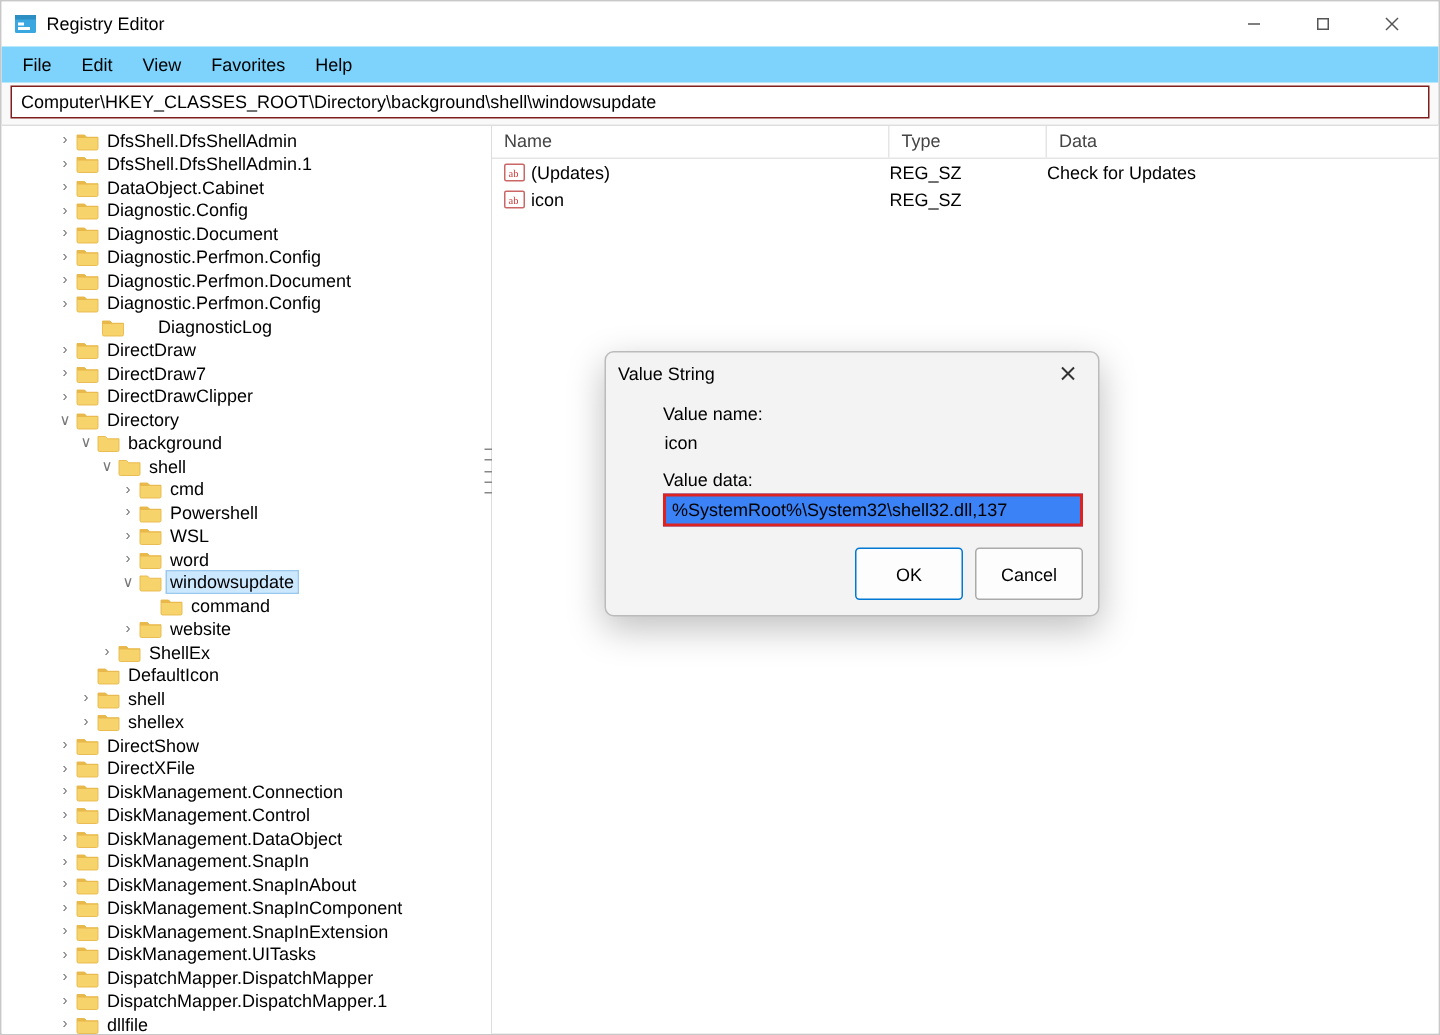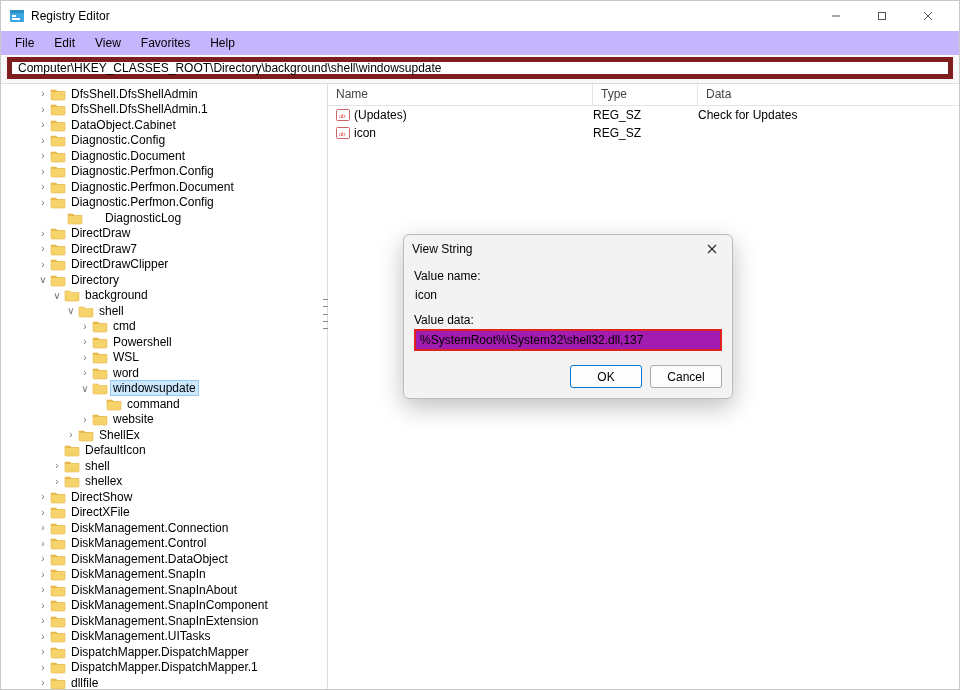--- a/index.html
+++ b/index.html
@@ -3,23 +3,23 @@
 <meta charset="utf-8">
 <style>
   * { box-sizing: border-box; }
   html, body { margin: 0; padding: 0; font-family: "Segoe UI", Tahoma, sans-serif; font-size: 12px; color: #000; background: #fff; }
   .window { width: 960px; height: 690px; border: 1px solid #c8c8c8; display: flex; flex-direction: column; background: #f9f9f9; position: relative; overflow: hidden;}
   .titlebar { height: 30px; display: flex; align-items: center; padding: 0 8px; background: #fff;}
   .titlebar .app-icon { width: 16px; height: 16px; margin-right: 6px; }
   .titlebar .title { flex: 1; font-size: 12px; color: #000;}
   .win-controls { display: flex; }
   .win-btn { width: 46px; height: 30px; display: flex; align-items: center; justify-content: center; color: #555; }
-  .menubar { height: 24px; display: flex; align-items: center; padding: 0 6px; gap: 4px; background: #c4b5fd;}
+  .menubar { height: 24px; display: flex; align-items: center; padding: 0 6px; gap: 4px; background: #7dd3fc;}
   .menu-item { padding: 2px 8px; font-size: 12px; cursor: default;}
-  .addressbar { height: 22px; border: 5px solid #7f1d1d; margin: 2px 6px 4px 6px; background: #fff; display: flex; align-items: center; padding: 0 6px; font-size: 12px; color: #000;}
+  .addressbar { height: 22px; border: 1px solid #7f1d1d; margin: 2px 6px 4px 6px; background: #fff; display: flex; align-items: center; padding: 0 6px; font-size: 12px; color: #000;}
   .content { flex: 1; display: flex; min-height: 0; border-top: 1px solid #ddd; background:#fff;}
   .tree-pane { width: 327px; border-right: 1px solid #ddd; overflow-y: scroll; overflow-x: auto; background:#fff; padding: 2px 0 2px 0;}
   .list-pane { flex: 1; background:#fff; display:flex; flex-direction:column;}
   .list-header { height: 22px; display:flex; border-bottom: 1px solid #e5e5e5; color:#444; font-size:12px;}
   .list-header .col { padding: 3px 8px; border-right: 1px solid #e5e5e5;}
   .list-body { flex:1; }
   .list-row { height: 18px; display:flex; align-items:center; font-size:12px;}
   .list-row .c1 { width: 265px; padding-left: 8px; display:flex; align-items:center; gap:4px;}
   .list-row .c2 { width: 105px; }
   .list-row .c3 { flex:1; }
@@ -27,27 +27,27 @@
   .tree-node { display:flex; align-items:center; height:15.5px; font-size:12px; white-space:nowrap; padding-right:6px;}
   .tree-node .twisty { width:12px; text-align:center; color:#777; font-size:10px; cursor:default; user-select:none;}
   .tree-node .folder { width:16px; height:14px; margin:0 3px 0 1px; flex: 0 0 16px;}
   .tree-node .label { padding: 0 2px; }
   .tree-node.selected .label { background: #cce8ff; outline: 1px solid #99c9ee;}
   .dialog-backdrop { position:absolute; left:0; top:0; right:0; bottom:0; pointer-events:none;}
   .dialog { position:absolute; left:402px; top:233px; width:330px; background:#f3f3f3; border:1px solid #bbb; border-radius:6px; box-shadow: 0 8px 24px rgba(0,0,0,0.25); font-size:12px; pointer-events:auto;}
   .dialog-title { display:flex; align-items:center; height:28px; padding: 0 8px;}
   .dialog-title .t { flex:1; color:#000;}
   .dialog-close { width:24px; height:24px; display:flex; align-items:center; justify-content:center; color:#333;}
-  .dialog-body { padding: 4px 10px 8px 10px;}
+  .dialog-body { padding: 4px 10px 8px 10px; margin-left: 28px;}
   .field-label { color:#000; margin-top:2px;}
-  .field-input { width:100%; height:20px; border:1px solid #ccc; background:#a21caf; padding: 0 4px; font-size:12px; margin-top:2px;}
+  .field-input { width:100%; height:20px; border:1px solid #ccc; background:#3b82f6; padding: 0 4px; font-size:12px; margin-top:2px;}
   .field-input.readonly { background:#f3f3f3; border-color:#f3f3f3; color:#000; padding:0;}
   .field-input.highlight { border:2px solid #d22; height:22px;}
   .dialog-buttons { display:flex; justify-content:flex-end; gap:8px; padding: 6px 10px 10px 10px;}
-  .dbtn { min-width:72px; height:23px; border:1px solid #aaa; background:#fdfdfd; border-radius:3px; font-size:12px; display:flex; align-items:center; justify-content:center;}
+  .dbtn { min-width:72px; height:35px; border:1px solid #aaa; background:#fdfdfd; border-radius:3px; font-size:12px; display:flex; align-items:center; justify-content:center;}
   .dbtn.primary { border-color:#0078d4;}
   
   .tree-pane::-webkit-scrollbar { width:14px; height:14px;}
   .tree-pane::-webkit-scrollbar-thumb { background:#c9c9c9; border-radius:2px;}
   .tree-pane::-webkit-scrollbar-track { background:#f0f0f0;}
   .splitter-grip { position:absolute; left:322px; top:298px; width:5px; height:30px; display:flex; flex-direction:column; justify-content:space-between; }
   .splitter-grip span{ display:block; width:5px; height:1px; background:#888;}
 </style>
 </head>
 <body>
@@ -447,21 +447,21 @@
     <span></span>
       <span></span>
       <span></span>
       <span></span>
       <span></span>
   </div>
 
   <div class="dialog-backdrop">
     <div class="dialog">
       <div class="dialog-title">
-        <div class="t">View String</div>
+        <div class="t">Value String</div>
         <div class="dialog-close">
           <svg width="10" height="10" viewBox="0 0 10 10">
               <line x1="1" y1="1" x2="9" y2="9" stroke="#333" stroke-width="1.3"></line>
               <line x1="9" y1="1" x2="1" y2="9" stroke="#333" stroke-width="1.3"></line>
             </svg>
         </div>
       </div>
       <div class="dialog-body">
         <div class="field-label">Value name:</div>
         <input class="field-input readonly" readonly="" value="icon" style="">

